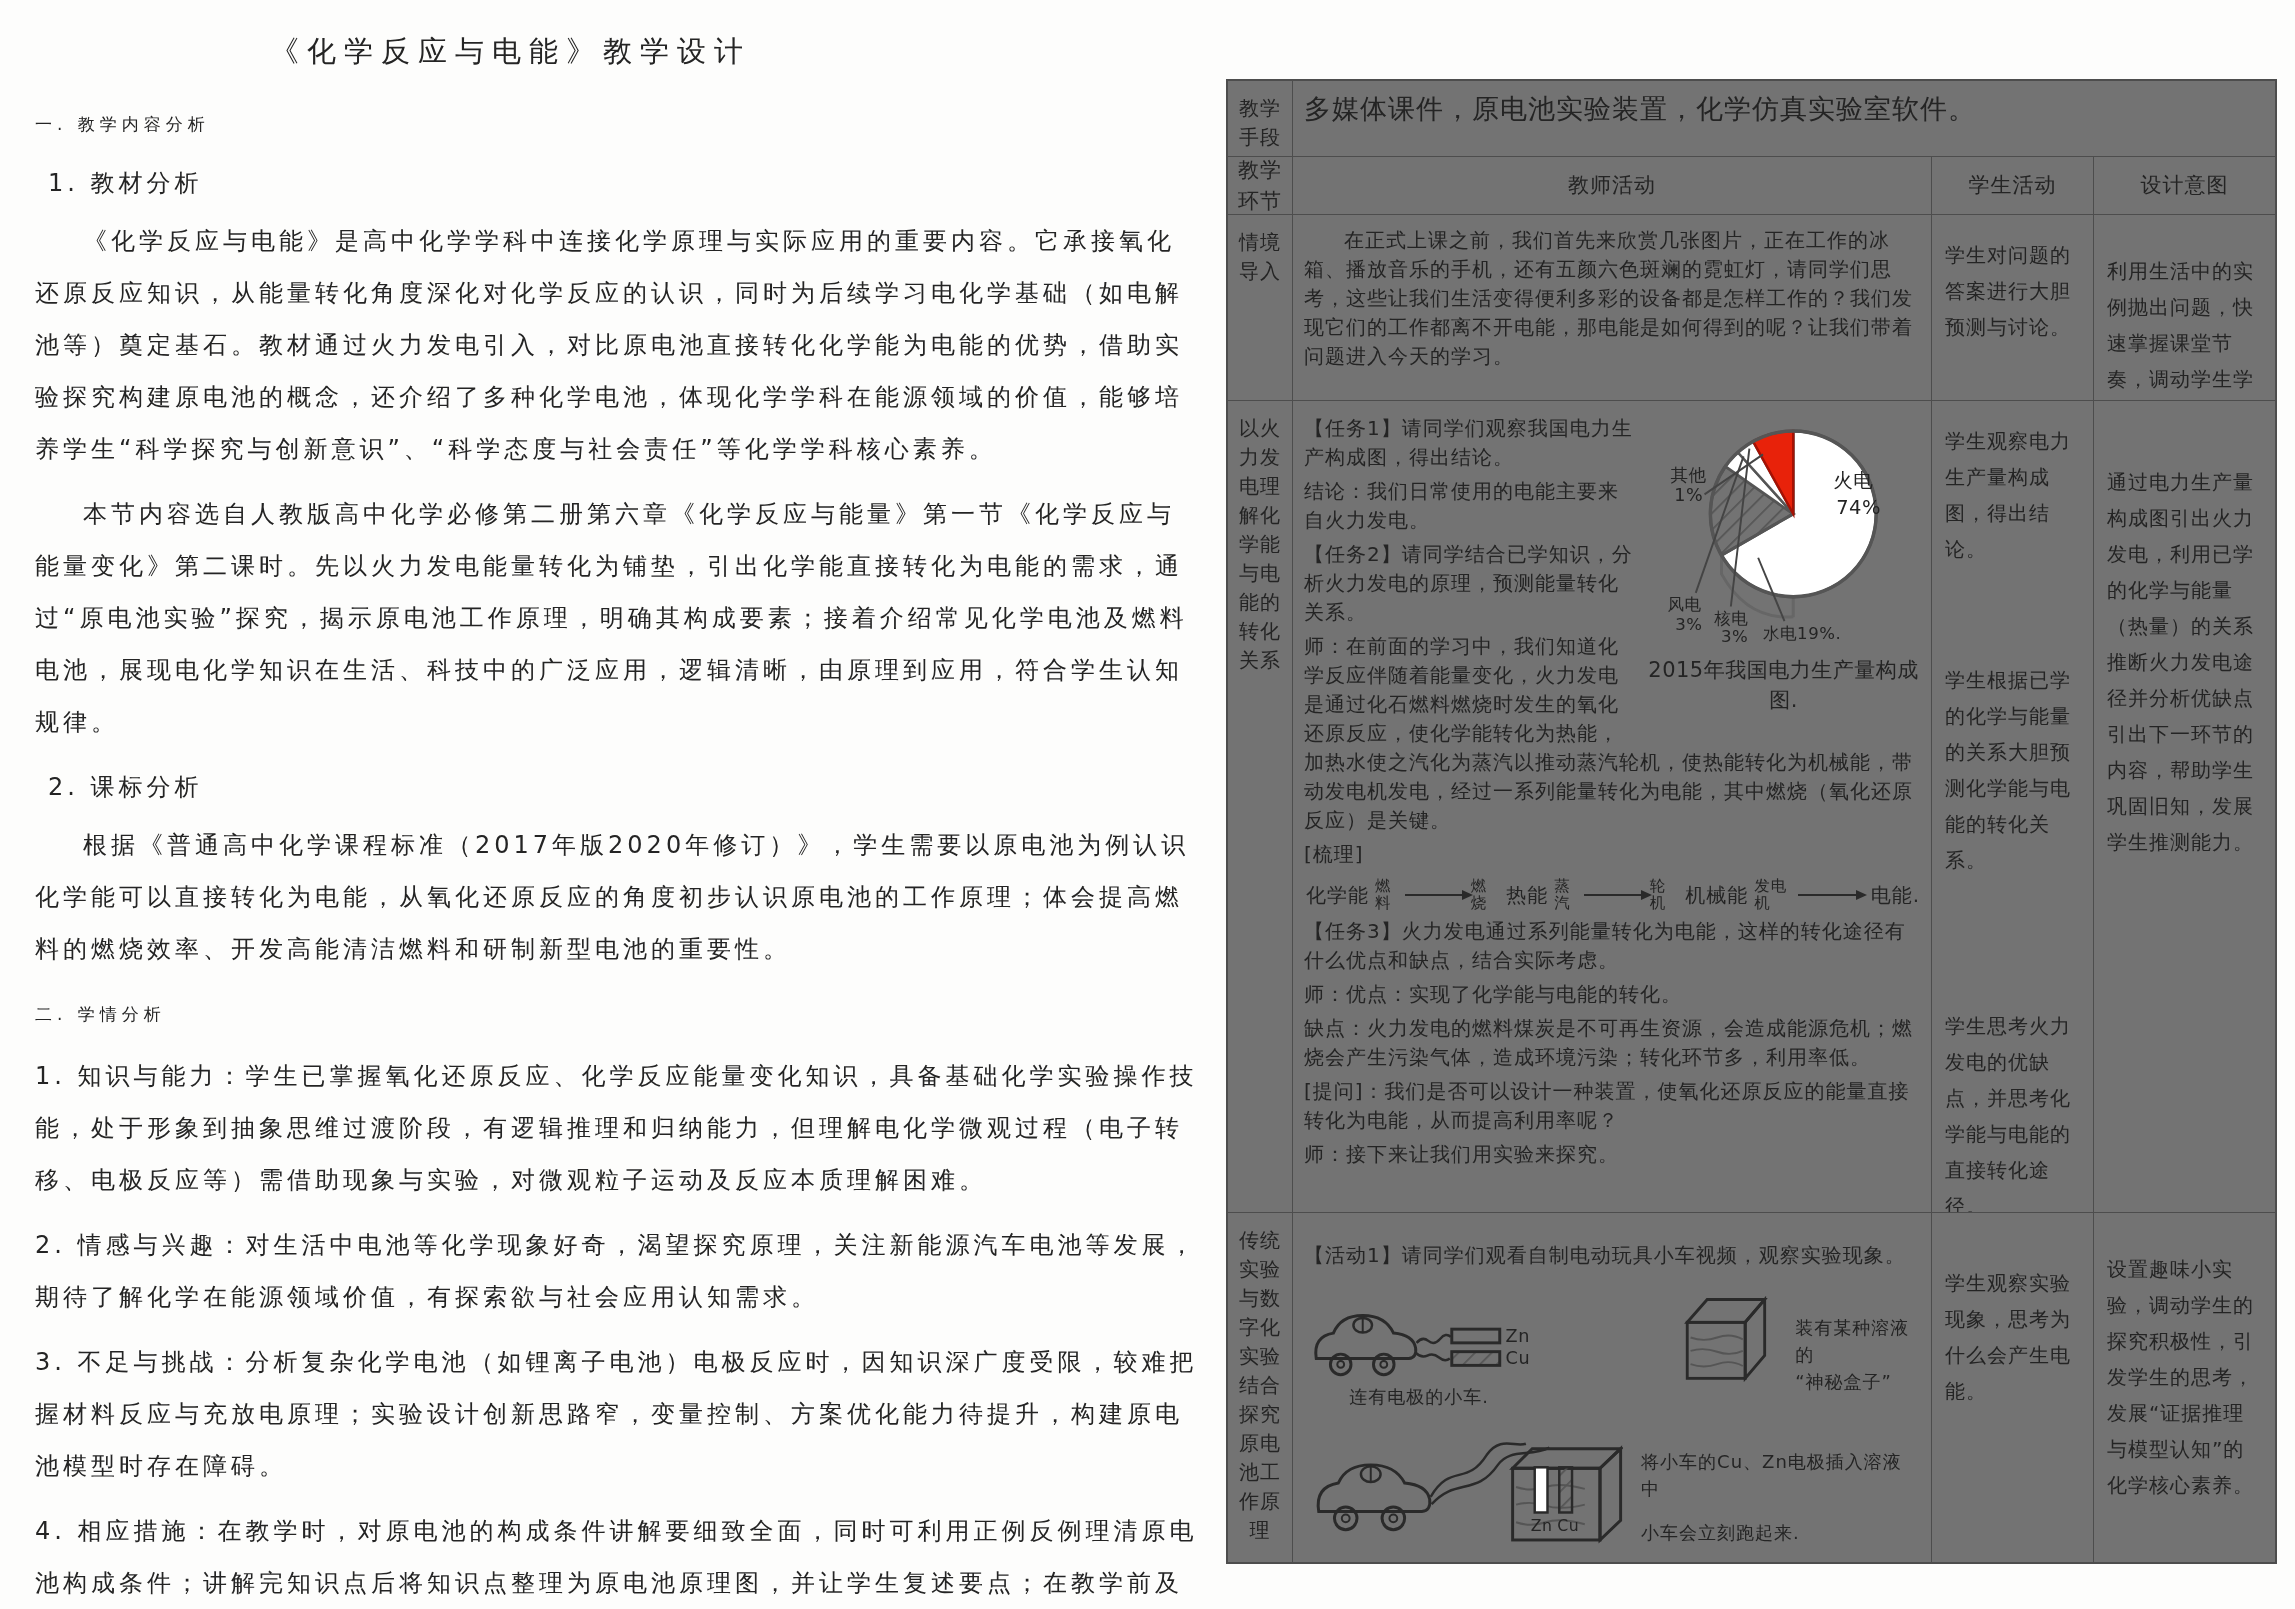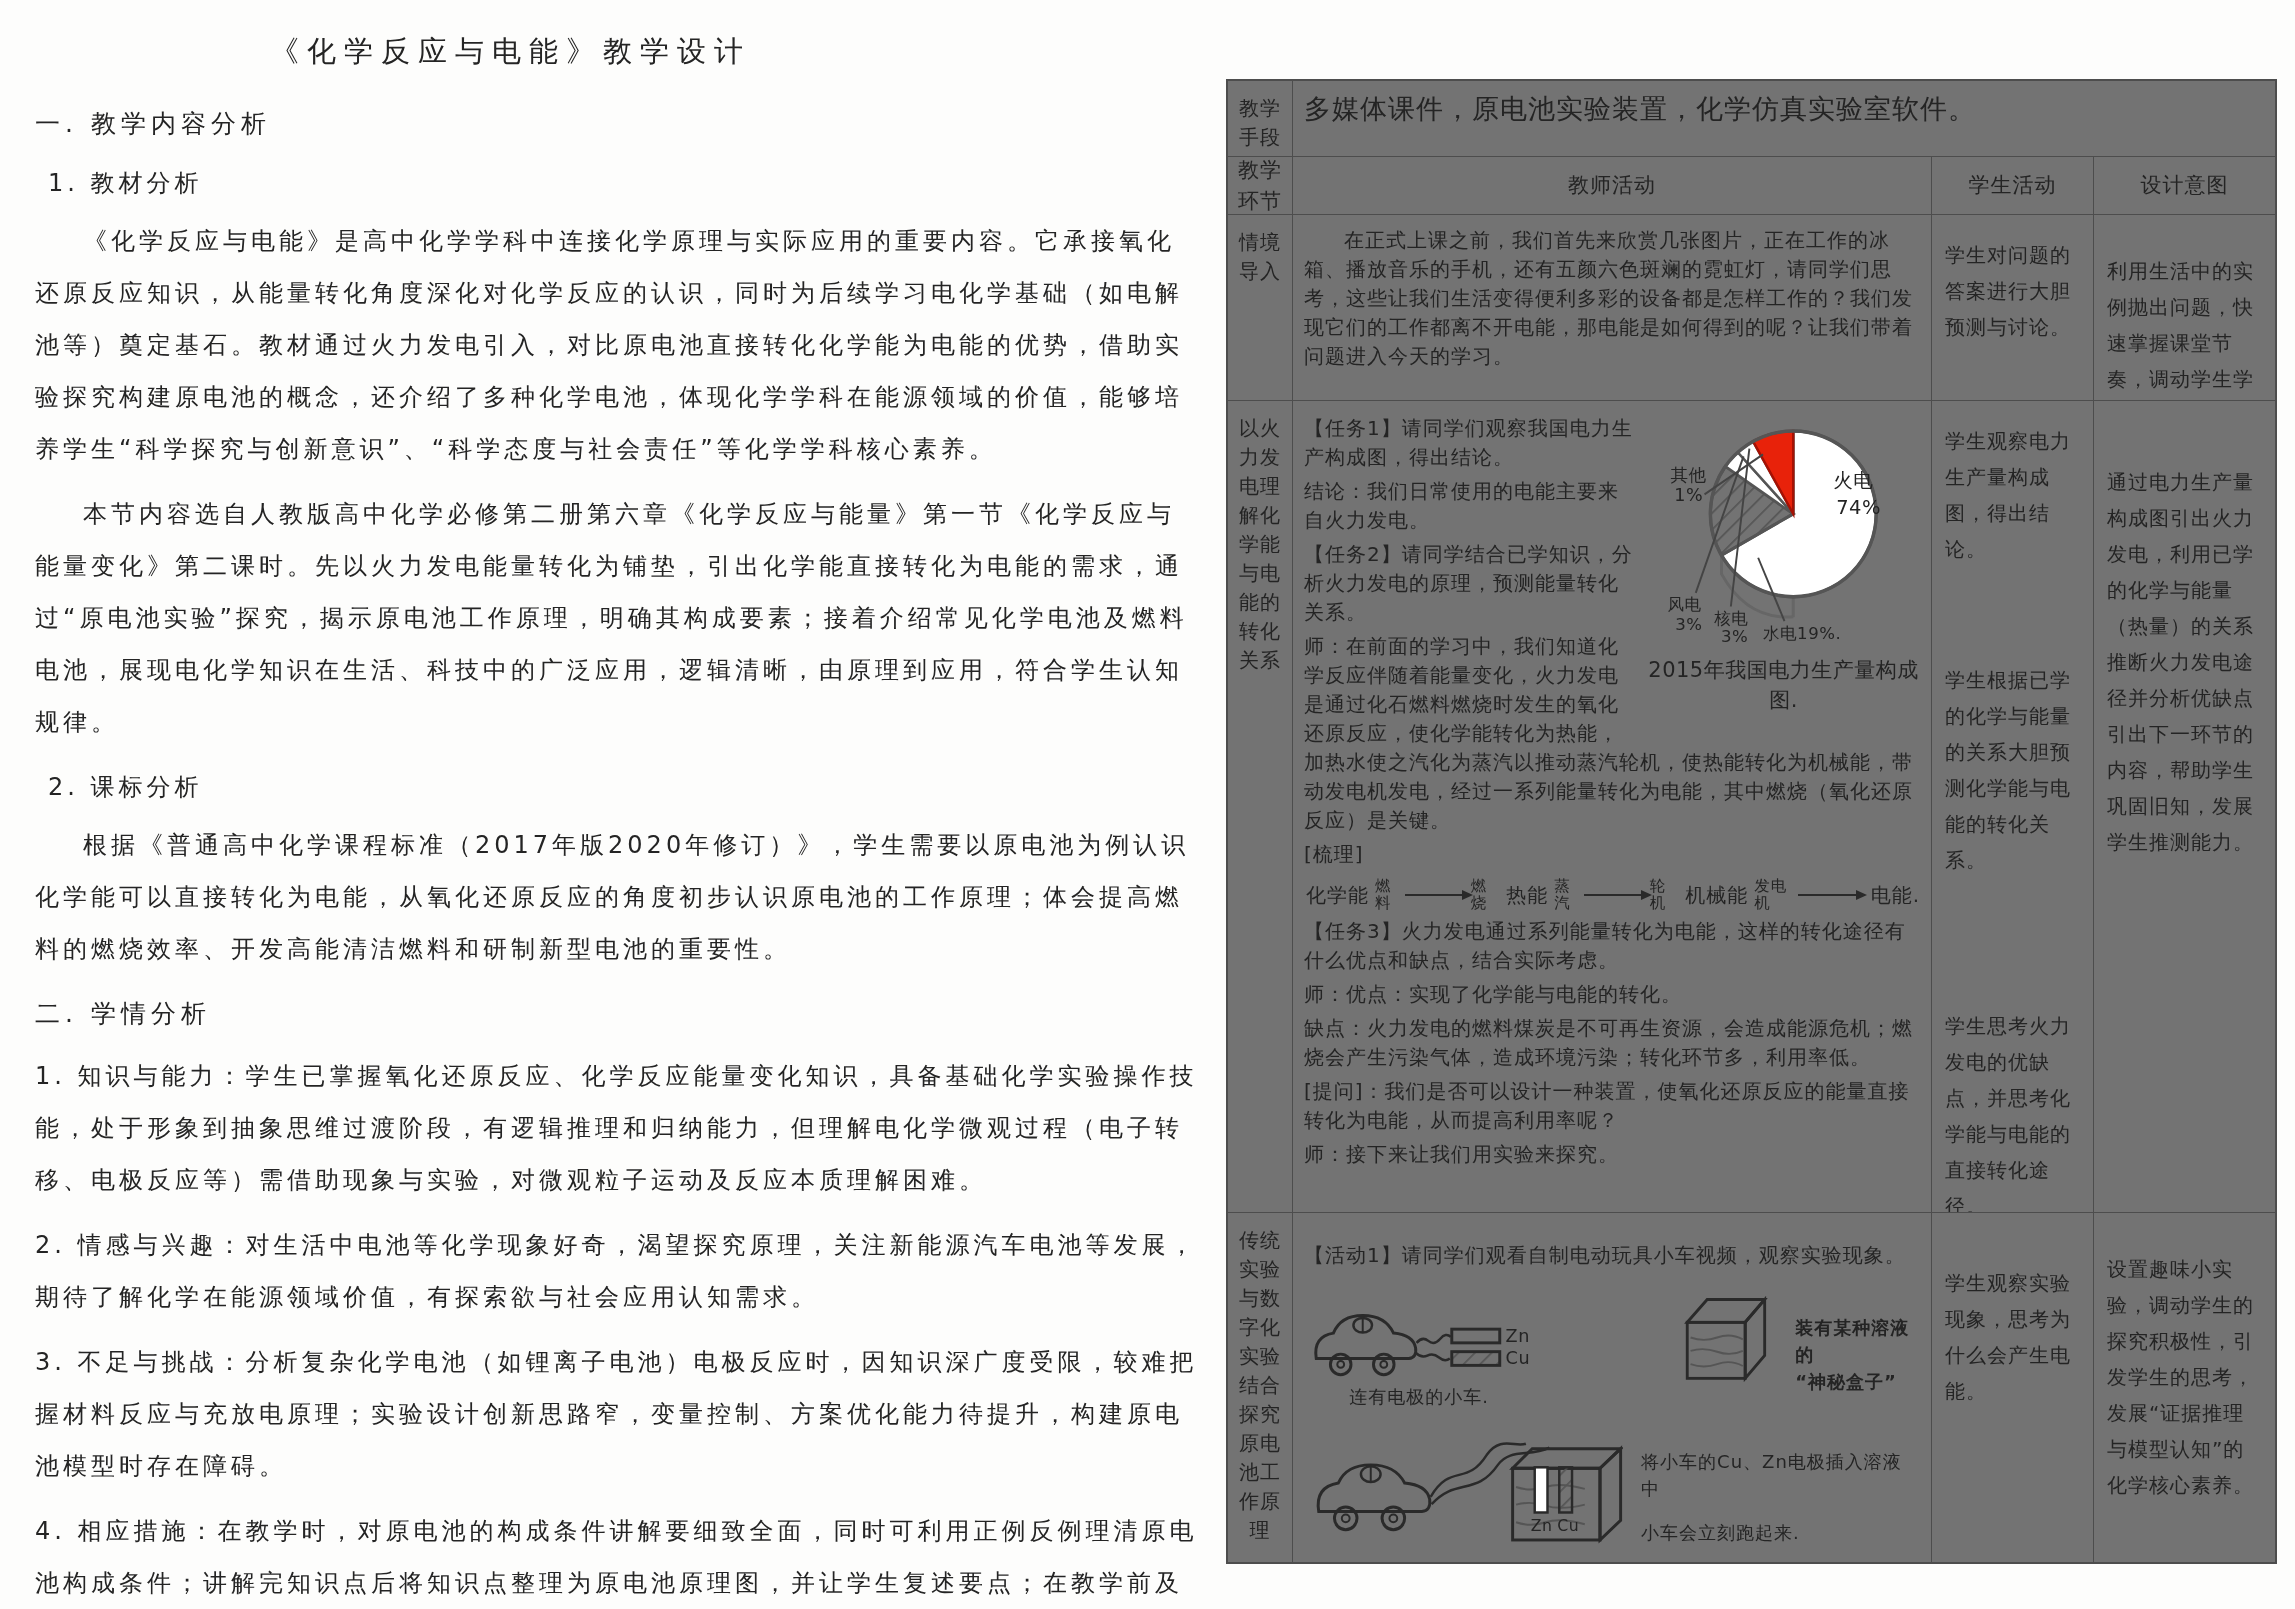--- a/index.html
+++ b/index.html
@@ -12,21 +12,21 @@
 
   
   .left{
     position:absolute;left:35px;top:27.5px;width:1165px;
     font-size:24px;line-height:52px;letter-spacing:4px;
   }
   .title{
     font-size:29px;letter-spacing:8px;font-weight:normal;
     margin:5px 0 28px 235px;line-height:1.3;
   }
-  .h-sec{font-size:25px;font-weight:normal;margin:13px 0 4px 0;letter-spacing:5px;}
+  .h-sec{font-size:17px;font-weight:normal;margin:13px 0 4px 0;letter-spacing:5px;}
   .h-sub{font-size:24px;font-weight:normal;margin:7px 0 5px 13px;}
   .para{margin:6px 0 13px 0;text-indent:2em;}
   .num-item{margin:10px 0 13px 0;}
 
   
   .tbl{
     position:absolute;left:1226px;top:79px;width:1051px;height:1485px;
     border:2px solid #4d4d4d;background:#737373;box-sizing:border-box;
     display:flex;flex-direction:column;
     font-size:20px;line-height:1.45;letter-spacing:1px;
@@ -240,21 +240,21 @@
             <svg width="100" height="95" viewBox="0 0 210 200">
               <rect x="15" y="68" width="122" height="118" fill="none" stroke="#2a2a2a" stroke-width="6"></rect>
               <path d="M15,68 L57,20 L178,20 L137,68 Z" fill="none" stroke="#2a2a2a" stroke-width="6"></path>
               <path d="M137,68 L178,20 L178,138 L137,186 Z" fill="none" stroke="#2a2a2a" stroke-width="6"></path>
               <path d="M22,100 q28,10 56,0 t54,4" fill="none" stroke="#555" stroke-width="4"></path>
               <path d="M22,128 q28,-8 56,2 t54,-2" fill="none" stroke="#555" stroke-width="4"></path>
               <path d="M22,156 q28,10 56,0 t54,4" fill="none" stroke="#555" stroke-width="4"></path>
             </svg>
           </div>
 
-          <div class="sk-cap" style="margin-left:15px;margin-top:24px;font-weight:bold;">
+          <div class="sk-cap" style="margin-left:15px;margin-top:24px;">
             <div>装有某种溶液的</div>
             <div>“神秘盒子”</div>
           </div>
         </div>
 
         <div class="sk-row">
           <svg width="320" height="143" viewBox="0 0 650 290" style="font-size:40px">
             <path d="M30,200 Q22,150 70,142 Q86,105 136,105 Q186,105 205,142 Q250,146 256,175 Q259,198 240,200 Z" fill="none" stroke="#2a2a2a" stroke-width="6"></path>
             <ellipse cx="136" cy="124" rx="20" ry="16" fill="none" stroke="#2a2a2a" stroke-width="5"></ellipse>
             <line x1="136" y1="108" x2="136" y2="140" stroke="#2a2a2a" stroke-width="4"></line>

